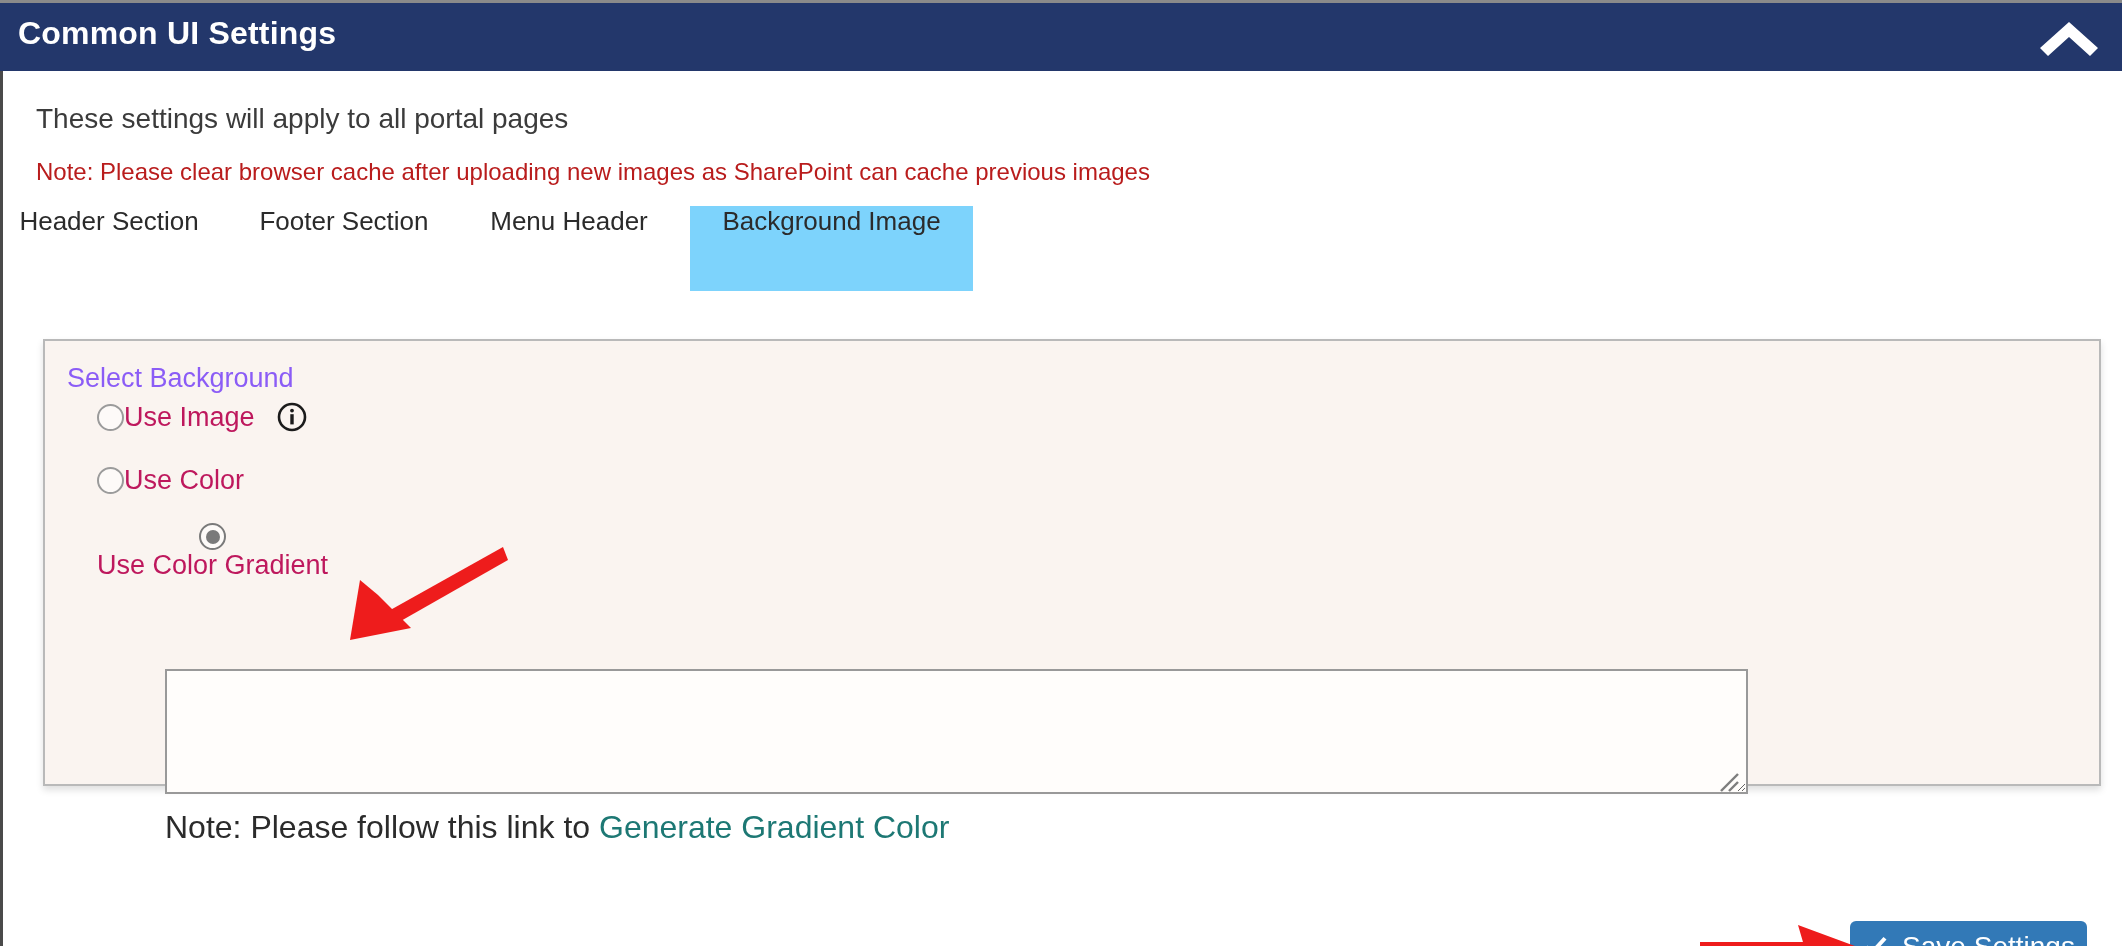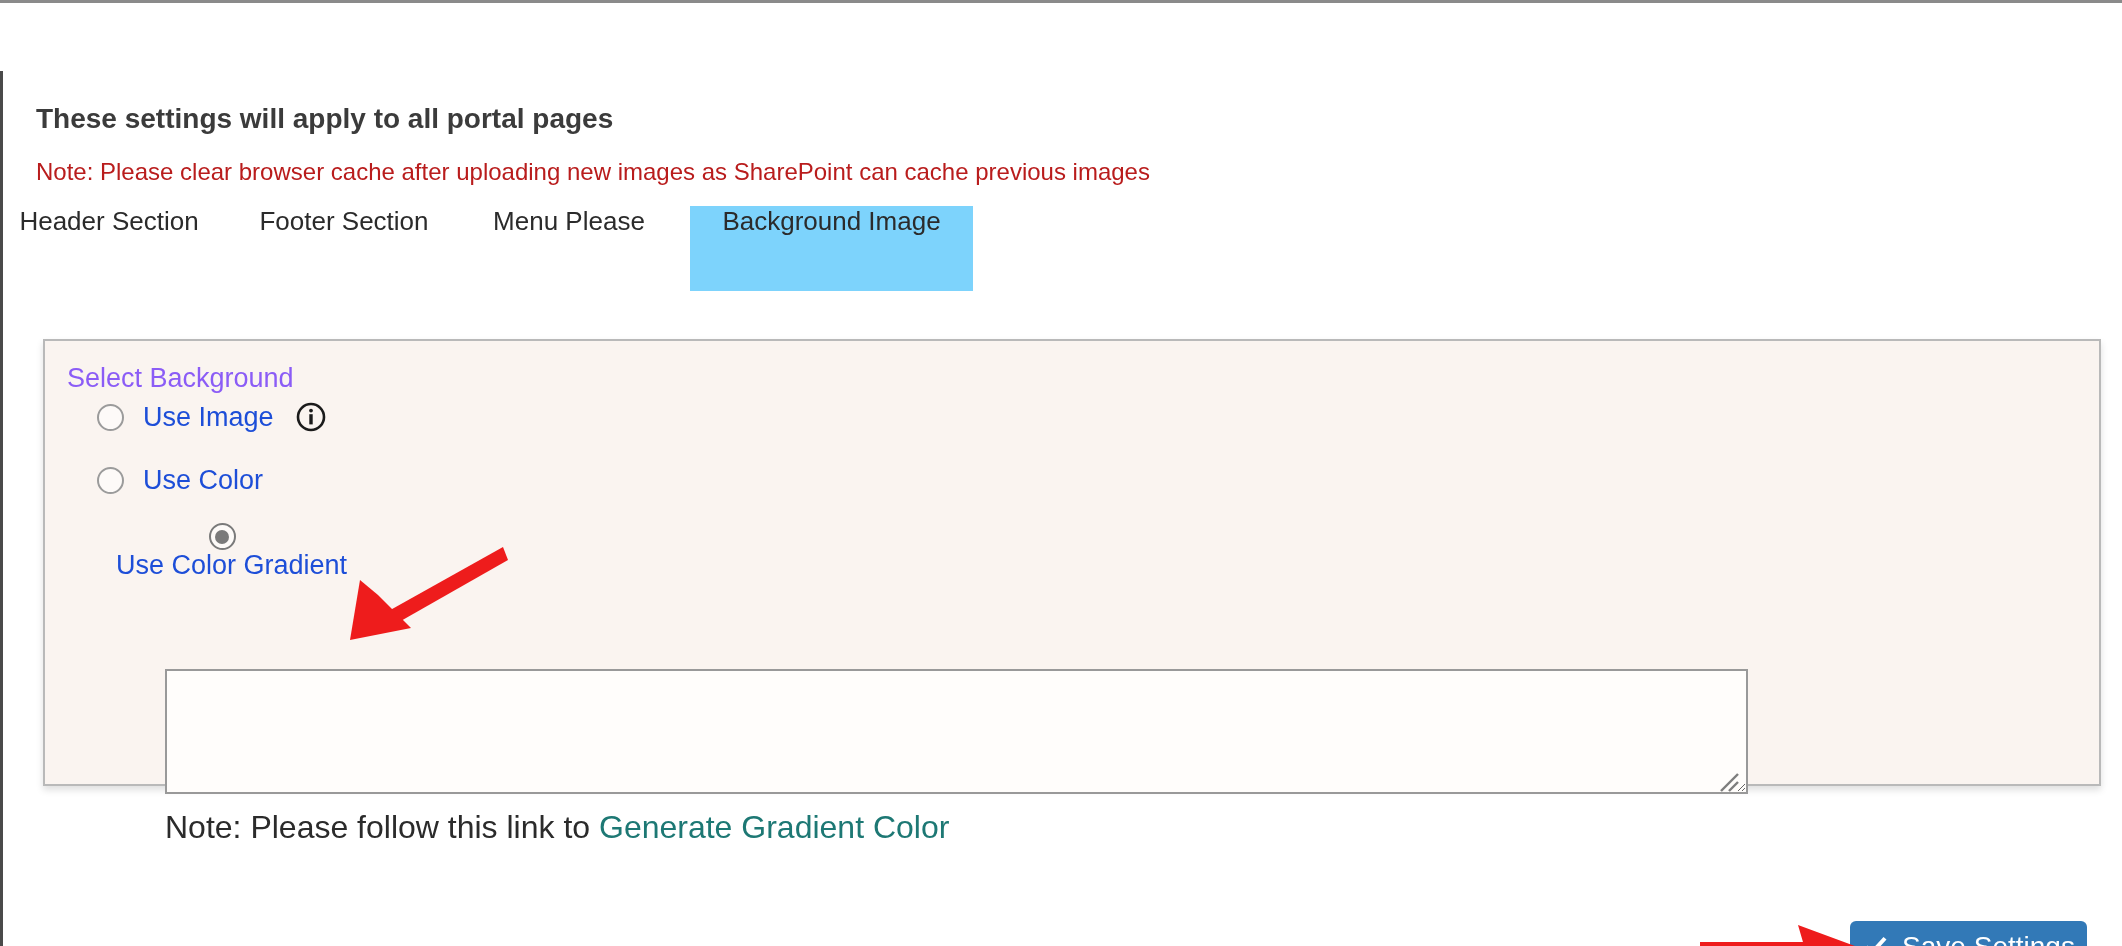--- a/index.html
+++ b/index.html
@@ -73,21 +73,20 @@
     box-sizing: border-box;
   }
 
   #intro-text {
     position: absolute;
     left: 33px;
     top: 32px;
     font-size: 28px;
     color: #3b3b3b;
     white-space: nowrap;
-    font-weight: bold;
   }
   #cache-note {
     position: absolute;
     left: 33px;
     top: 87px;
     font-size: 24px;
     color: #b91c1c;
     white-space: nowrap;
   }
 
@@ -161,23 +160,22 @@
     border-color: #7a7a7a;
   }
   .radio-row.selected .radio-mark::after {
     content: "";
     width: 14px;
     height: 14px;
     border-radius: 50%;
     background: #7a7a7a;
   }
   .radio-label {
-    margin-left: 19px;
     font-size: 27px;
-    color: #1d4ed8;
+    color: #be185d;
     white-space: nowrap;
   }
   #info-icon {
     margin-left: 22px;
     width: 30px;
     height: 30px;
     flex: none;
     cursor: pointer;
   }
   #info-icon svg { display: block; }
@@ -267,35 +265,43 @@
     height: 52px;
   }
 </style>
 </head>
 <body>
 
 <div id="app-root">
 
   <div class="top-hairline"></div>
 
+  <div id="title-bar">
+    <div id="panel-title">Common UI Settings</div>
+    <div id="collapse-toggle">
+      <svg width="62" height="50" viewBox="0 0 62 50" aria-hidden="true">
+        <path d="M31 11 L60 37 L52 45 L31 26 L10 45 L2 37 Z" fill="#ffffff"></path>
+      </svg>
+    </div>
+  </div>
 
   <div id="panel-body">
 
     <div id="intro-text">These settings will apply to all portal pages</div>
     <div id="cache-note">Note: Please clear browser cache after uploading new images as SharePoint can cache previous images</div>
 
     <div id="tab-strip">
       <div class="tab" style="left: 20px; width: 172px;">
         <span>Header Section</span>
       </div>
       <div class="tab" style="left: 255px; width: 172px;">
         <span>Footer Section</span>
       </div>
       <div class="tab" style="left: 487px; width: 158px;">
-        <span>Menu Please</span>
+        <span>Menu Header</span>
       </div>
       <div class="tab active" style="left: 687px; width: 283px;">
         <span>Background Image</span>
       </div>
     </div>
 
     <div id="background-card">
 
       <div id="select-background-label">Select Background</div>
 

